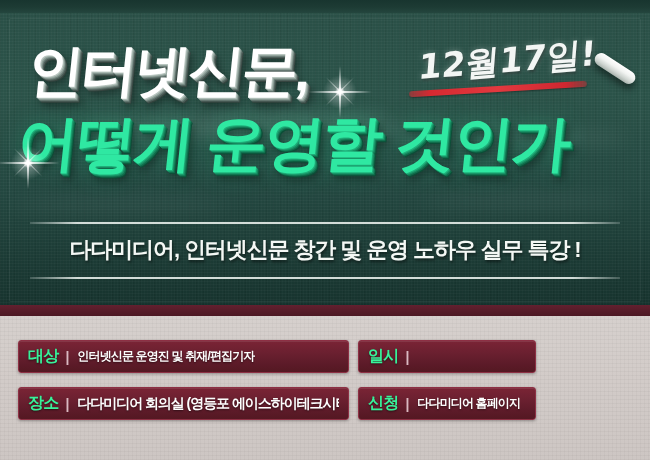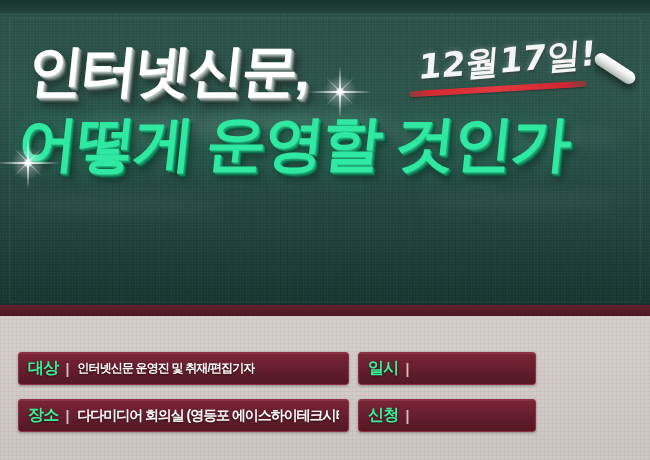--- a/index.html
+++ b/index.html
@@ -235,21 +235,21 @@
     left: 0; top: 316px;
     width: 650px;
     height: 144px;
     background:
       repeating-linear-gradient(0deg, rgba(0,0,0,.030) 0 1px, rgba(0,0,0,0) 1px 4px),
       repeating-linear-gradient(90deg, rgba(0,0,0,.022) 0 1px, rgba(0,0,0,0) 1px 4px),
       linear-gradient(180deg, #d6d0cd 0%, #d2cbc8 45%, #cdc6c3 100%);
   }
   .info-grid {
     position: absolute;
-    left: 0; top: 16px;
+    left: 0; top: 4px;
     width: 554px;
     padding: 20px 18px 0 18px;
     display: grid;
     grid-template-columns: 331px 1fr;
     grid-auto-rows: auto;
     row-gap: 14px;
     column-gap: 9px;
   }
   .info-row {
     display: flex;
@@ -326,20 +326,25 @@
     <span class="core"></span>
   </div>
 
   <div class="handdate">
     <div class="hd-text">12월17일!</div>
     <div class="hd-underline"></div>
   </div>
 
   <div class="chalk"></div>
 
+  <div class="subtitle-wrap">
+    <div class="rule"></div>
+    <div class="subtitle">다다미디어, 인터넷신문 창간 및 운영 노하우 실무 특강 !</div>
+    <div class="rule"></div>
+  </div>
 
   <div class="divider-bar"></div>
 
   <div class="info-panel">
     <div class="info-grid">
 
       <div class="info-row">
         <span class="info-key">대상</span>
         <span class="info-sep">|</span>
         <span class="info-val">인터넷신문 운영진 및 취재/편집기자</span>
@@ -352,18 +357,19 @@
 
       <div class="info-row tight">
         <span class="info-key">장소</span>
         <span class="info-sep">|</span>
         <span class="info-val">다다미디어 회의실 (영등포 에이스하이테크시티)</span>
       </div>
 
       <div class="info-row">
         <span class="info-key">신청</span>
         <span class="info-sep">|</span>
+        <span class="info-val">다다미디어 홈페이지</span>
       </div>
 
     </div>
   </div>
 
 </div>
 
 </body></html>

